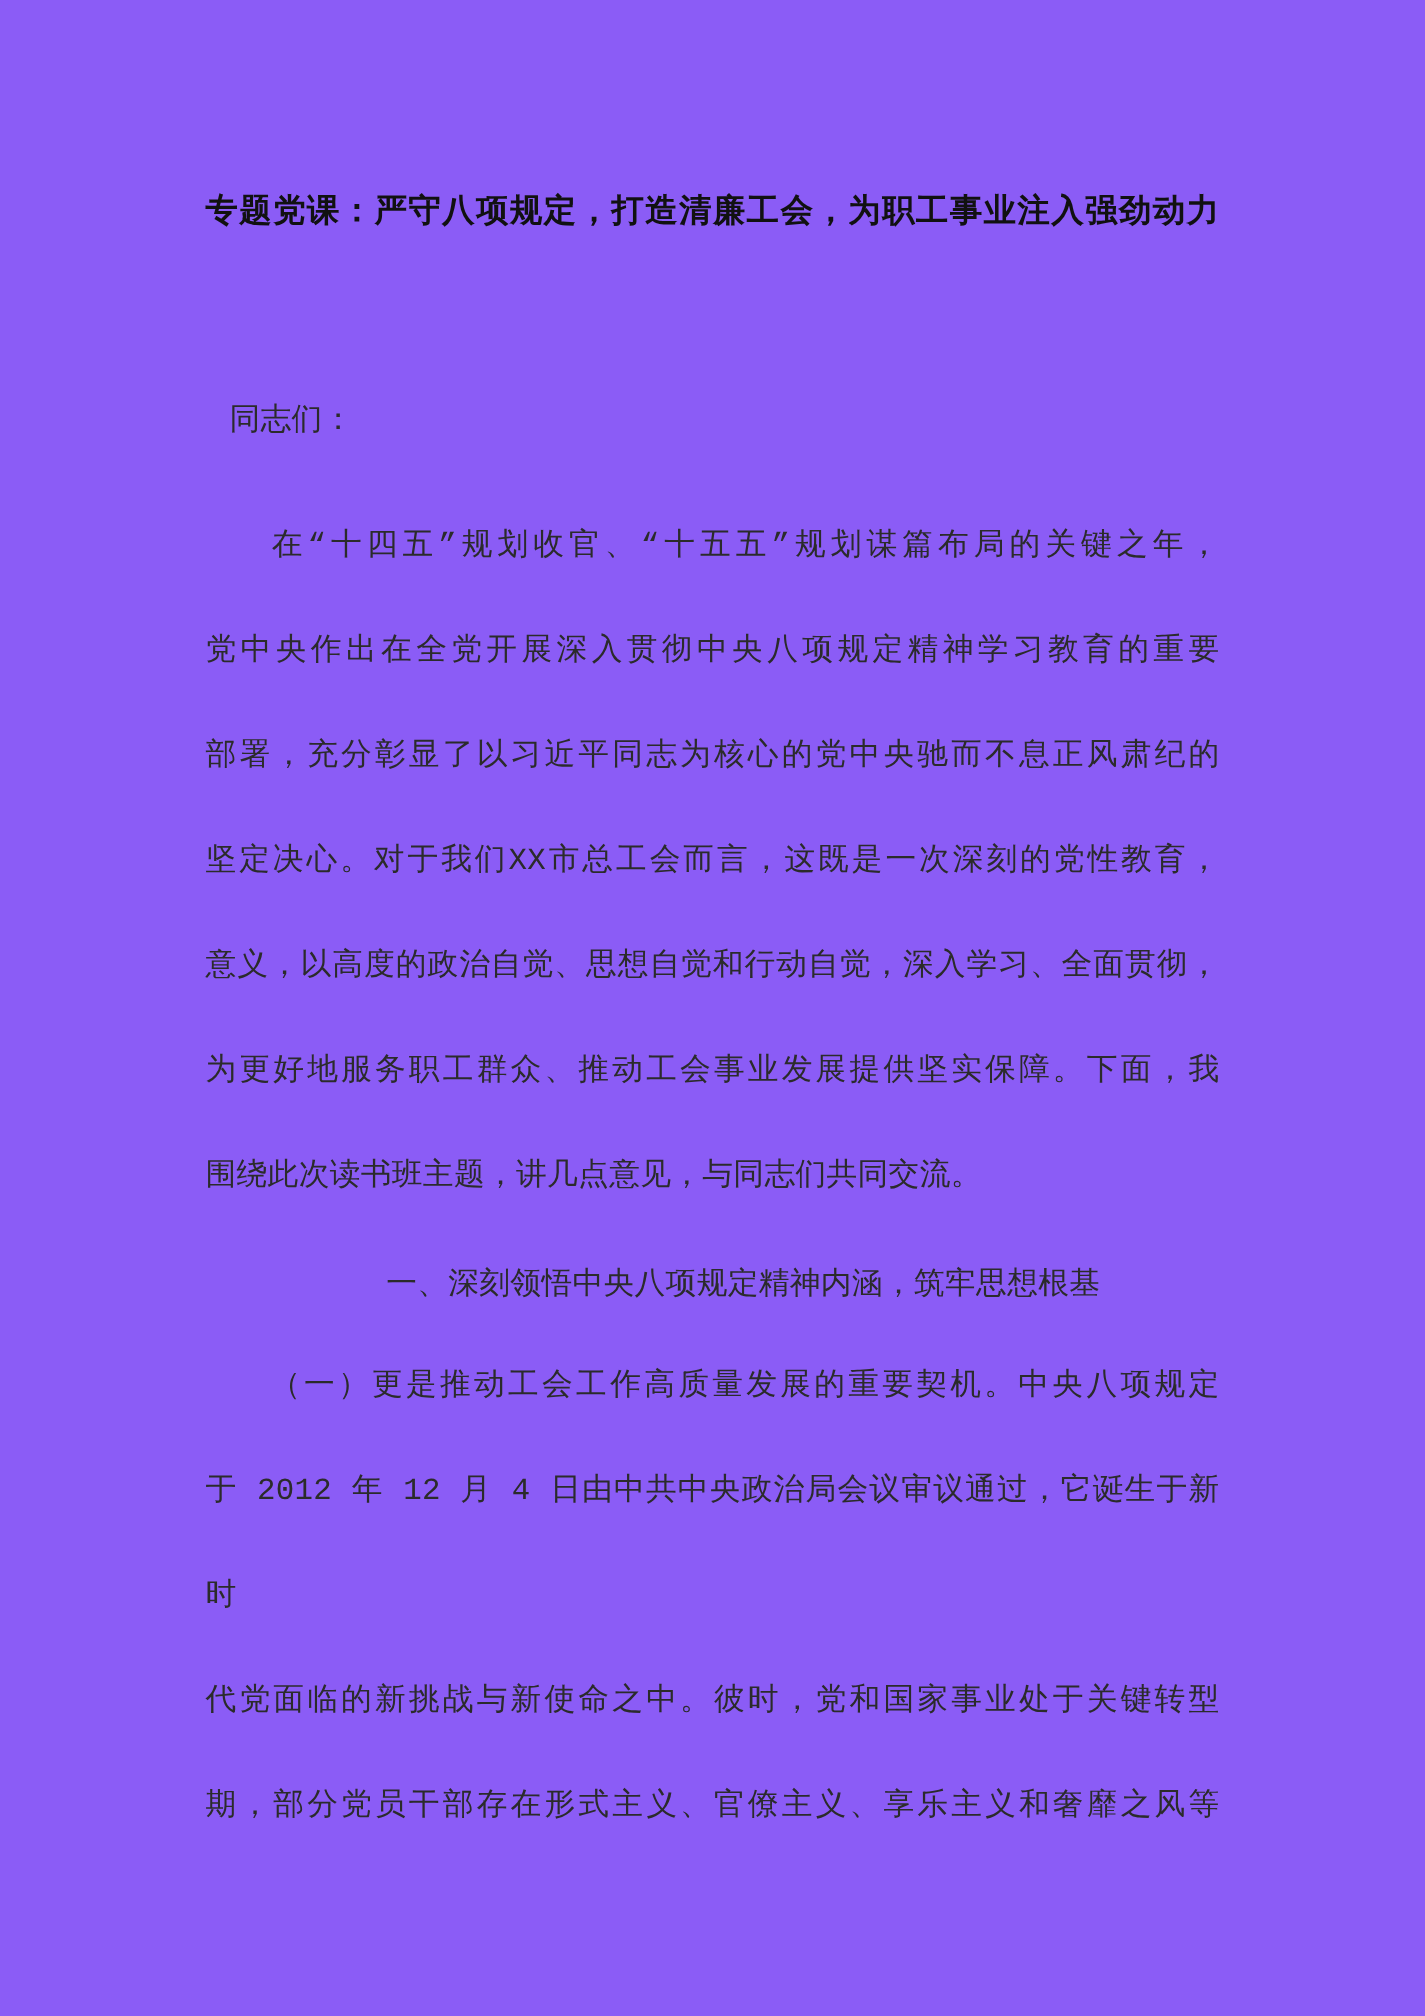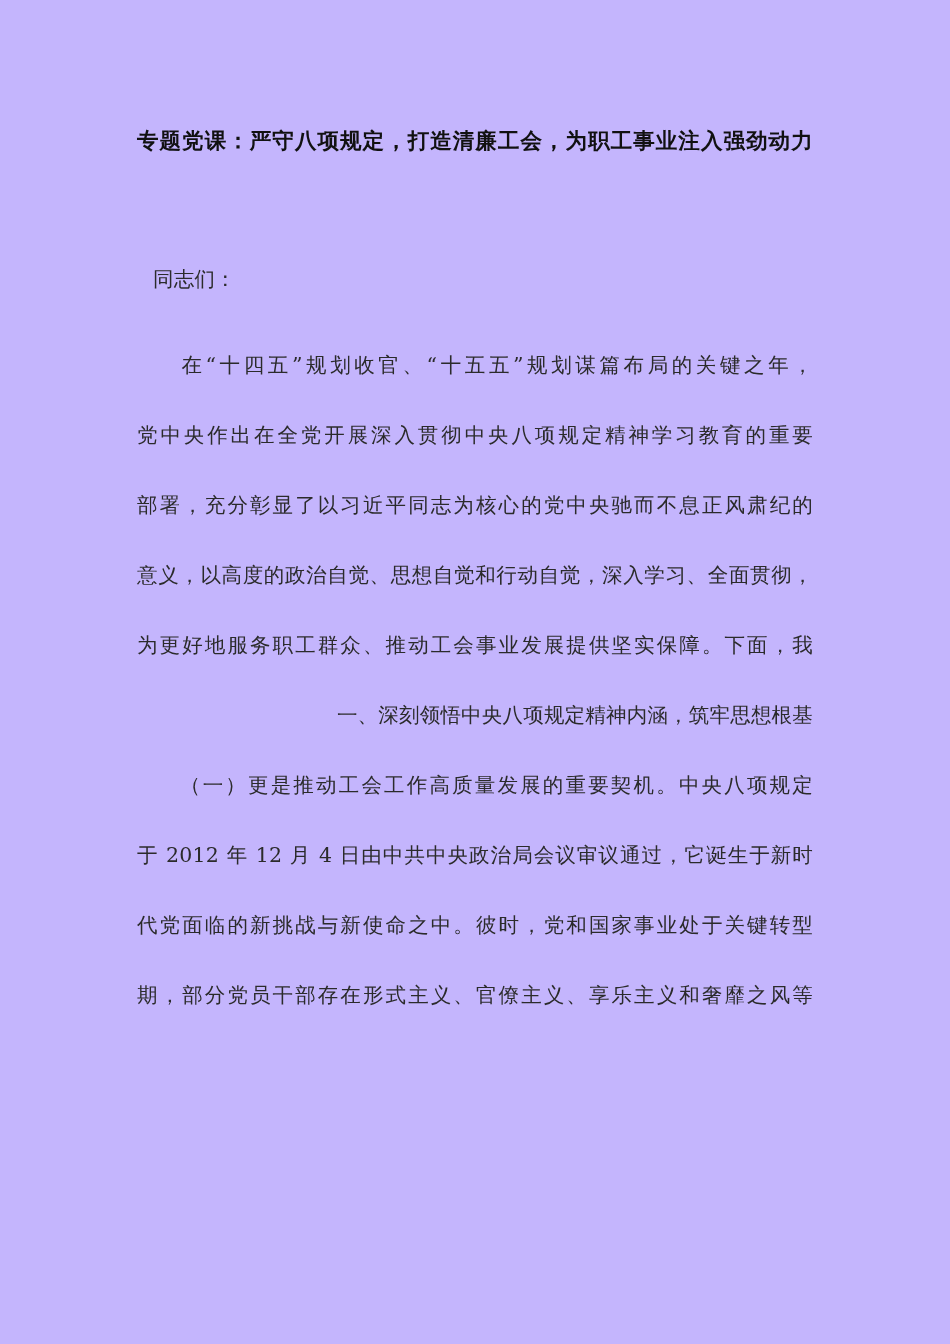--- a/index.html
+++ b/index.html
@@ -9,21 +9,21 @@
     background: #ffffff;
   }
   body {
     font-family: "DejaVu Serif", "Liberation Serif", serif;
     color: #000000;
   }
   .page {
     position: relative;
     width: 950px;
     height: 1344px;
-    background: #c4b5fd;
+    background: #8b5cf6;
     overflow: hidden;
     box-sizing: border-box;
   }
   .content {
     position: absolute;
     left: 137px;
     top: 0;
     width: 676px;
   }
   .doc-title {
@@ -60,46 +60,49 @@
   .para .ind {
     display: inline-block;
     width: 41px;
   }
   .heading-para {
     font-size: 20.5px;
     line-height: 70px;
     margin: 0;
     letter-spacing: 0.2px;
     color: #2b2b2b;
-    text-align: right;
+    text-align: center;
   }
   .heading-para .ind {
     display: inline-block;
     width: 41px;
   }
   .line {
     display: block;
+    font-family: Liberation Mono, monospace;
   }
 </style>
 </head>
 <body>
 
 <div class="page">
   <div class="content">
 
     <h1 class="doc-title">专题党课：严守八项规定，打造清廉工会，为职工事业注入强劲动力</h1>
 
     <p class="salutation">同志们：</p>
 
     <div class="para">
       <span class="line"><span class="ind"></span><span>在“十四五”规划收官、“十五五”规划谋篇布局的关键之年，</span></span>
       <span class="line">党中央作出在全党开展深入贯彻中央八项规定精神学习教育的重要</span>
       <span class="line">部署，充分彰显了以习近平同志为核心的党中央驰而不息正风肃纪的</span>
+      <span class="line">坚定决心。对于我们XX市总工会而言，这既是一次深刻的党性教育，</span>
       <span class="line">意义，以高度的政治自觉、思想自觉和行动自觉，深入学习、全面贯彻，</span>
       <span class="line">为更好地服务职工群众、推动工会事业发展提供坚实保障。下面，我</span>
+      <span class="line last" style="text-align-last:left;">围绕此次读书班主题，讲几点意见，与同志们共同交流。</span>
     </div>
 
     <div class="heading-para">
       <span class="ind"></span><span>一、深刻领悟中央八项规定精神内涵，筑牢思想根基</span>
     </div>
 
     <div class="para">
       <span class="line"><span class="ind"></span><span>（一）更是推动工会工作高质量发展的重要契机。中央八项规定</span></span>
       <span class="line">于 2012 年 12 月 4 日由中共中央政治局会议审议通过，它诞生于新时</span>
       <span class="line">代党面临的新挑战与新使命之中。彼时，党和国家事业处于关键转型</span>

